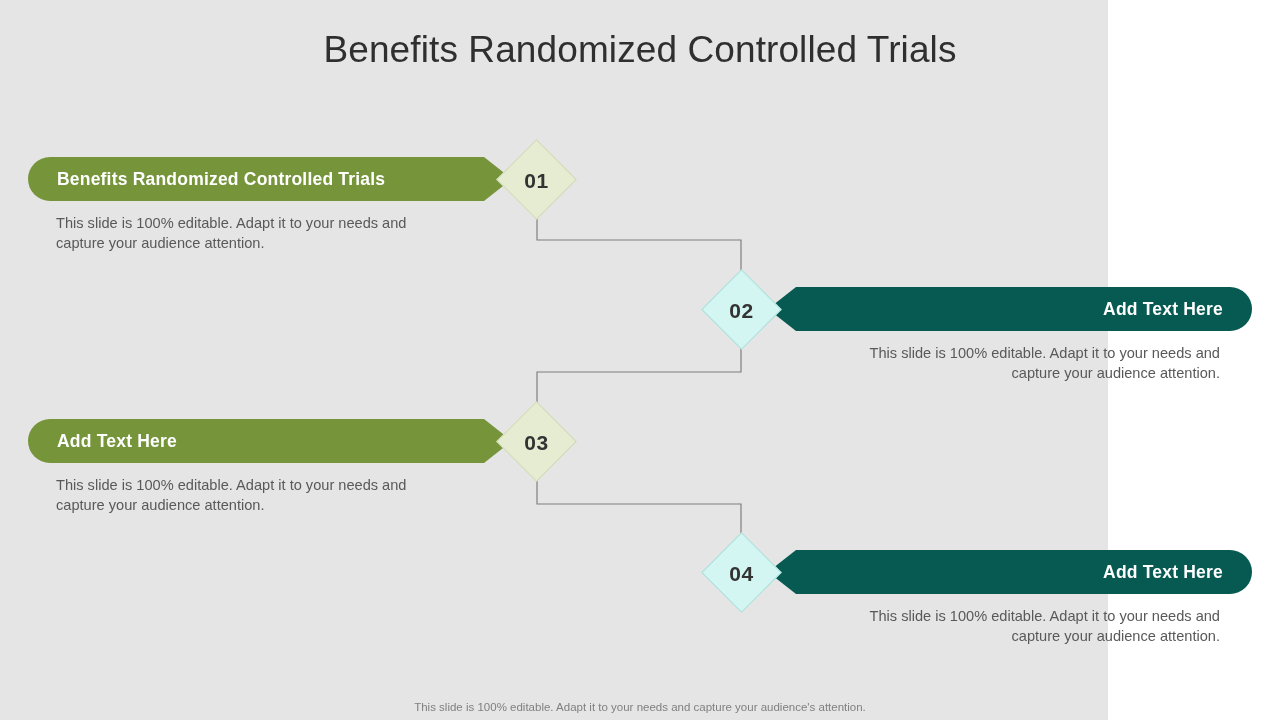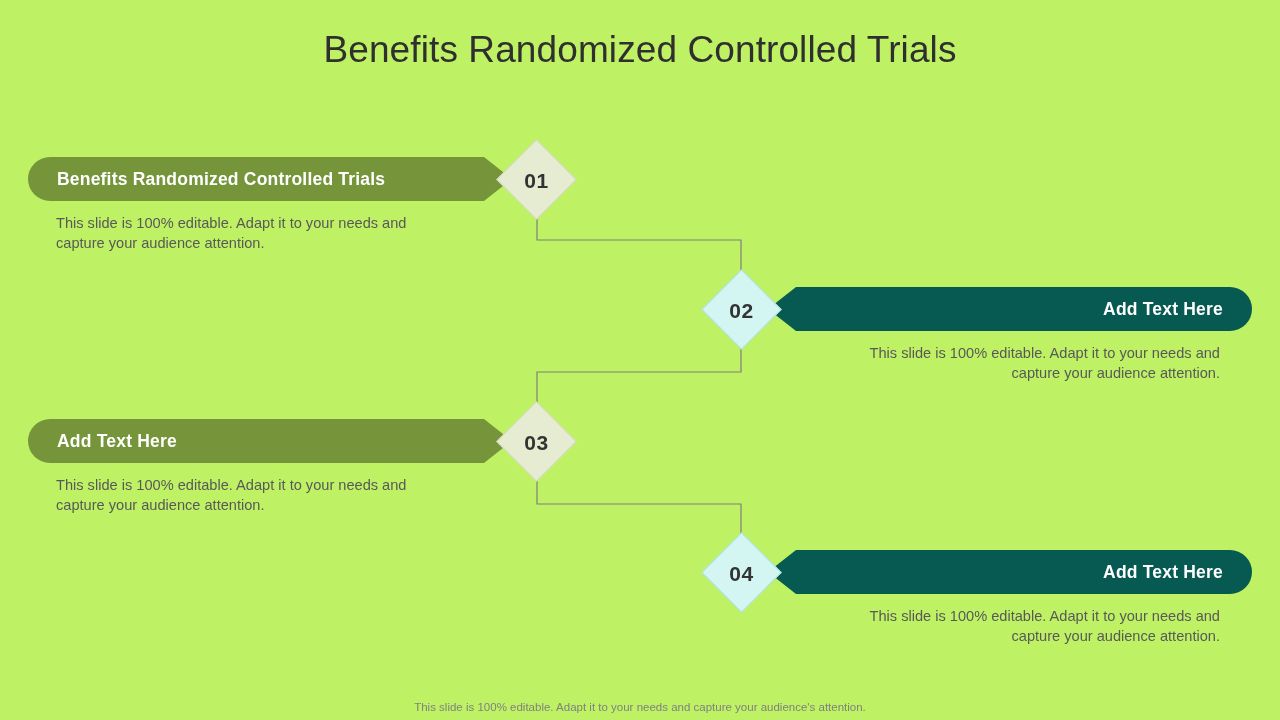--- a/index.html
+++ b/index.html
@@ -12,23 +12,23 @@
     background: #ffffff;
     font-family: "Liberation Sans", sans-serif;
     overflow: hidden;
     position: relative;
   }
 
   #slide {
     position: absolute;
     left: 0;
     top: 0;
-    width: 1280px;
+    width: 1108px;
     height: 720px;
-    background: #bef264;
+    background: #e5e5e5;
   }
 
   
   #slide-title {
     position: absolute;
     left: 0;
     top: 27px;
     width: 1280px;
     text-align: center;
     font-size: 37px;

